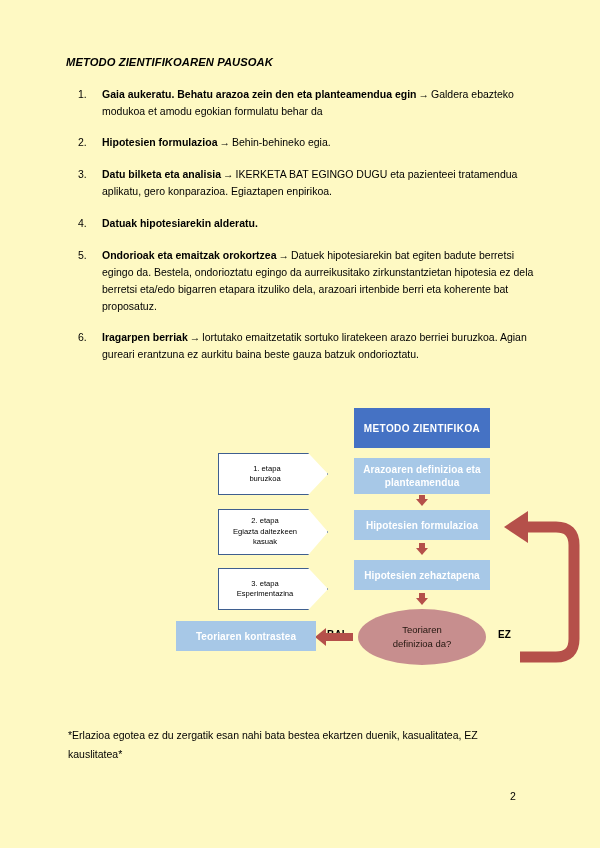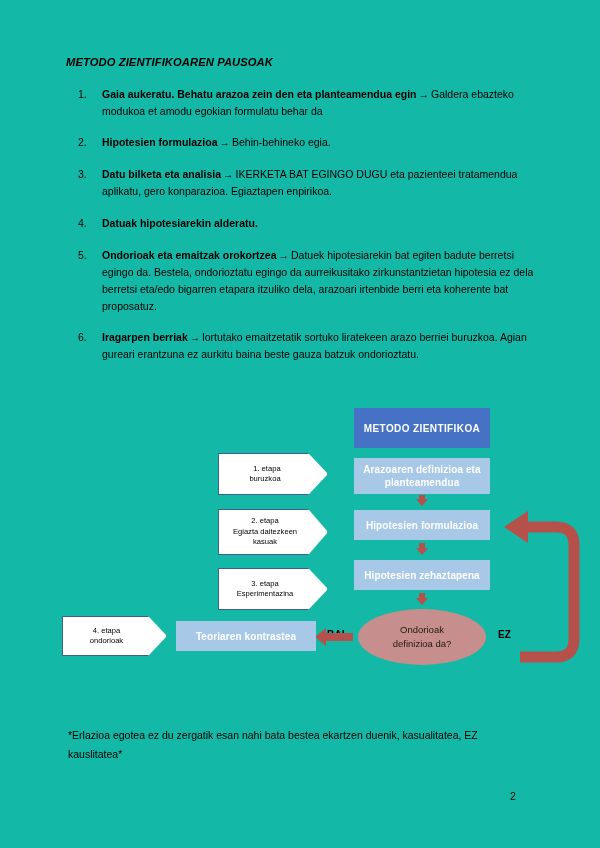--- a/index.html
+++ b/index.html
@@ -7,21 +7,21 @@
     padding: 0;
     background: #f0f0f0;
   }
   body {
     font-family: "Liberation Sans", sans-serif;
   }
   .page {
     position: relative;
     width: 600px;
     height: 848px;
-    background: #14b8a6;
+    background: #fef9c3;
     margin: 0 auto;
     overflow: hidden;
   }
 
   
   .doc-title {
     position: absolute;
     left: 66px;
     top: 56px;
     font-size: 11.2px;
@@ -221,21 +221,21 @@
     <div class="arr-head-down" style="left:416px; top:150px;"></div>
     <div class="arr-stem" style="left:419px; top:145px; width:6px; height:6px;"></div>
 
     <div class="node node-blue" style="left:354px; top:162px; width:136px; height:30px;">
       <span>Hipotesien zehaztapena</span>
     </div>
     <div class="arr-head-down" style="left:416px; top:200px;"></div>
     <div class="arr-stem" style="left:419px; top:195px; width:6px; height:6px;"></div>
 
     <div class="node node-ellipse" style="left:358px; top:211px; width:128px; height:56px; flex-direction:column;">
-      <span>Ondorioak</span>
+      <span>Teoriaren</span>
       <span>definizioa da?</span>
     </div>
 
     <div class="branch-label" style="left:327px; top:231px;">BAI</div>
     <div class="arr-head-left" style="left:315px; top:230px;"></div>
     <div class="arr-stem" style="left:325px; top:235px; width:28px; height:8px;"></div>
 
     <div class="node node-blue" style="left:176px; top:223px; width:140px; height:30px;">
       <span>Teoriaren kontrastea</span>
     </div>
@@ -261,25 +261,19 @@
       </div>
     </div>
 
     <div class="callout" style="left:218px; top:170px; width:110px; height:42px;">
       <div class="callout-inner">
         <div>3. etapa</div>
         <div>Esperimentazina</div>
       </div>
     </div>
 
-    <div class="callout" style="left:62px; top:218px; width:105px; height:40px;">
-      <div class="callout-inner">
-        <div>4. etapa</div>
-        <div>ondorioak</div>
-      </div>
-    </div>
 
   </div>
 
   <div class="footnote">*Erlazioa egotea ez du zergatik esan nahi bata bestea ekartzen duenik, kasualitatea, EZ kauslitatea*</div>
   <div class="pagenum">2</div>
 
 </div>
 
 </body></html>

